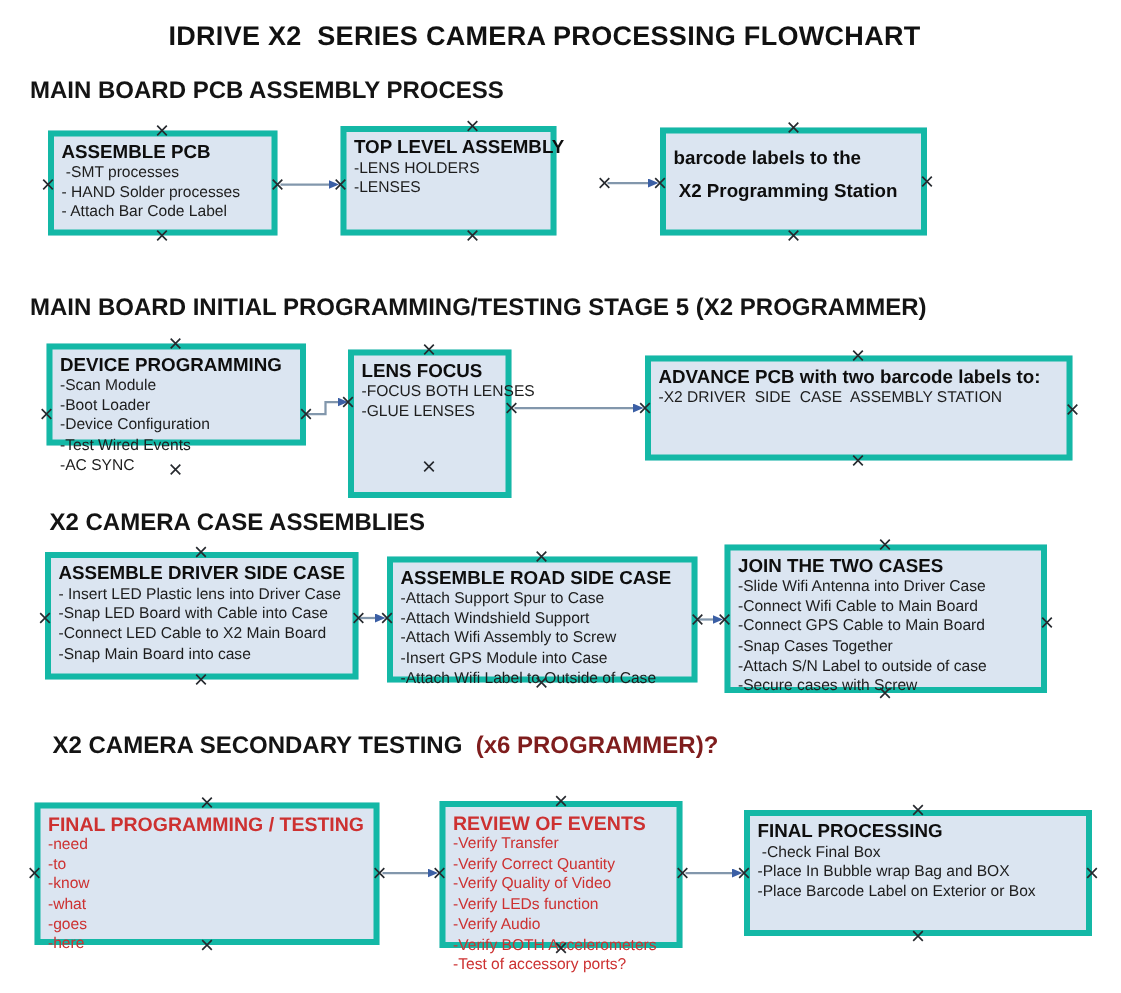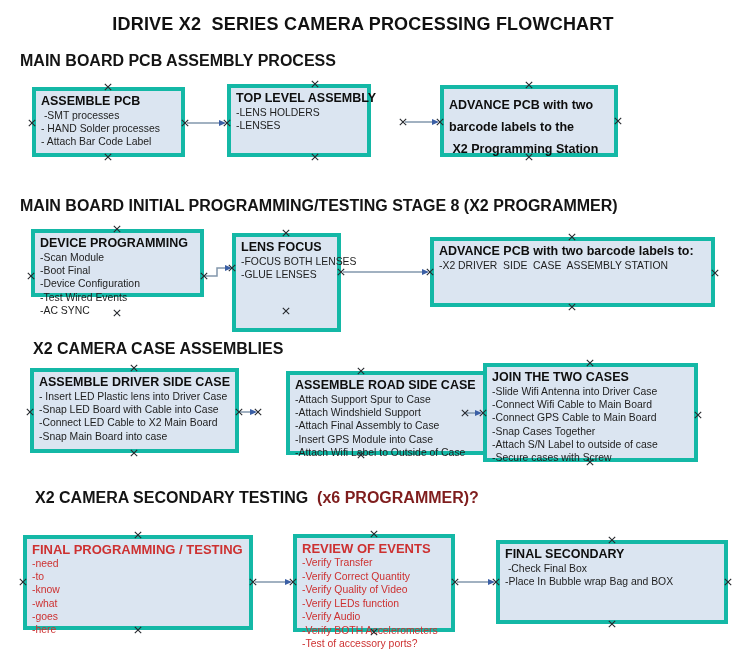--- a/index.html
+++ b/index.html
@@ -33,69 +33,68 @@
   .red .t { font-size:13px; }
   #box-k .item { line-height:13.5px; }
 
   #box-a { left:32px;  top:87px;  width:153px; height:70px; }
   #box-b { left:227px; top:84px;  width:144px; height:73px; }
   #box-c { left:440px; top:85px;  width:178px; height:72px; padding-top:5px; }
   #box-d { left:31px;  top:229px; width:173px; height:68px; }
   #box-e { left:232px; top:233px; width:109px; height:99px; }
   #box-f { left:430px; top:237px; width:285px; height:70px; }
   #box-g { left:30px;  top:368px; width:209px; height:85px; }
-  #box-h { left:258px; top:371px; width:207px; height:84px;margin-left:28px; }
+  #box-h { left:258px; top:371px; width:207px; height:84px; }
   #box-i { left:483px; top:363px; width:215px; height:99px; }
   #box-j { left:23px;  top:535px; width:230px; height:95px; }
   #box-k { left:293px; top:534px; width:162px; height:98px; }
   #box-l { left:496px; top:540px; width:232px; height:84px; }
 
   svg.overlay { position:absolute; left:0; top:0; width:747px; height:662px; pointer-events:none; }
   .conn { stroke:#8297ac; stroke-width:1.5; fill:none; }
 </style>
 </head>
 <body>
 
 <div class="canvas">
 
   <div class="main-title">IDRIVE X2  SERIES CAMERA PROCESSING FLOWCHART</div>
 
   <div class="sec-h" id="h1">MAIN BOARD PCB ASSEMBLY PROCESS</div>
-  <div class="sec-h" id="h2">MAIN BOARD INITIAL PROGRAMMING/TESTING STAGE 8 (X2 PROGRAMMER)</div>
+  <div class="sec-h" id="h2">MAIN BOARD INITIAL PROGRAMMING/TESTING STAGE 5 (X2 PROGRAMMER)</div>
   <div class="sec-h" id="h3">X2 CAMERA CASE ASSEMBLIES</div>
   <div class="sec-h" id="h4"><span>X2 CAMERA SECONDARY TESTING  </span><span class="red-part">(x6 PROGRAMMER)?</span></div>
 
   <div class="box" id="box-a">
     <div class="t">ASSEMBLE PCB</div>
     <div>
         <div class="item"> -SMT processes</div>
         <div class="item">- HAND Solder processes</div>
         <div class="item">- Attach Bar Code Label</div>
       </div>
   </div>
   <div class="box" id="box-b">
     <div class="t">TOP LEVEL ASSEMBLY</div>
     <div>
         <div class="item">-LENS HOLDERS</div>
         <div class="item">-LENSES</div>
       </div>
   </div>
   <div class="box bold-lines" id="box-c">
     <div>
-        <div class="item">ADVANCE PCB with two</div>
         <div class="item">barcode labels to the</div>
         <div class="item"> X2 Programming Station</div>
       </div>
   </div>
 
   <div class="box" id="box-d">
     <div class="t">DEVICE PROGRAMMING</div>
     <div>
         <div class="item">-Scan Module</div>
-        <div class="item">-Boot Final</div>
+        <div class="item">-Boot Loader</div>
         <div class="item">-Device Configuration</div>
         <div class="item">-Test Wired Events</div>
         <div class="item">-AC SYNC</div>
       </div>
   </div>
   <div class="box" id="box-e">
     <div class="t">LENS FOCUS</div>
     <div>
         <div class="item">-FOCUS BOTH LENSES</div>
         <div class="item">-GLUE LENSES</div>
@@ -115,21 +114,21 @@
         <div class="item">-Snap LED Board with Cable into Case</div>
         <div class="item">-Connect LED Cable to X2 Main Board</div>
         <div class="item">-Snap Main Board into case</div>
       </div>
   </div>
   <div class="box" id="box-h">
     <div class="t">ASSEMBLE ROAD SIDE CASE</div>
     <div>
         <div class="item">-Attach Support Spur to Case</div>
         <div class="item">-Attach Windshield Support</div>
-        <div class="item">-Attach Final Assembly to Case</div>
+        <div class="item">-Attach Wifi Assembly to Screw</div>
         <div class="item">-Insert GPS Module into Case</div>
         <div class="item">-Attach Wifi Label to Outside of Case</div>
       </div>
   </div>
   <div class="box" id="box-i">
     <div class="t">JOIN THE TWO CASES</div>
     <div>
         <div class="item">-Slide Wifi Antenna into Driver Case</div>
         <div class="item">-Connect Wifi Cable to Main Board</div>
         <div class="item">-Connect GPS Cable to Main Board</div>
@@ -156,24 +155,25 @@
         <div class="item">-Verify Transfer</div>
         <div class="item">-Verify Correct Quantity</div>
         <div class="item">-Verify Quality of Video</div>
         <div class="item">-Verify LEDs function</div>
         <div class="item">-Verify Audio</div>
         <div class="item">-Verify BOTH Accelerometers</div>
         <div class="item">-Test of accessory ports?</div>
       </div>
   </div>
   <div class="box" id="box-l">
-    <div class="t">FINAL SECONDARY</div>
+    <div class="t">FINAL PROCESSING</div>
     <div>
         <div class="item"> -Check Final Box</div>
         <div class="item">-Place In Bubble wrap Bag and BOX</div>
+        <div class="item">-Place Barcode Label on Exterior or Box</div>
       </div>
   </div>
 
   <svg class="overlay" viewBox="0 0 747 662" xmlns="http://www.w3.org/2000/svg">
     <defs>
       <marker id="ah" markerWidth="9" markerHeight="8" refX="1" refY="3" orient="auto" markerUnits="userSpaceOnUse">
         <path d="M0,0 L7,3 L0,6 Z" fill="#3b5fa5"></path>
       </marker>
       <g id="xm">
           <path d="M-3.2,-3.2 L3.2,3.2 M-3.2,3.2 L3.2,-3.2" stroke="#26292e" stroke-width="1.1" fill="none"></path>

